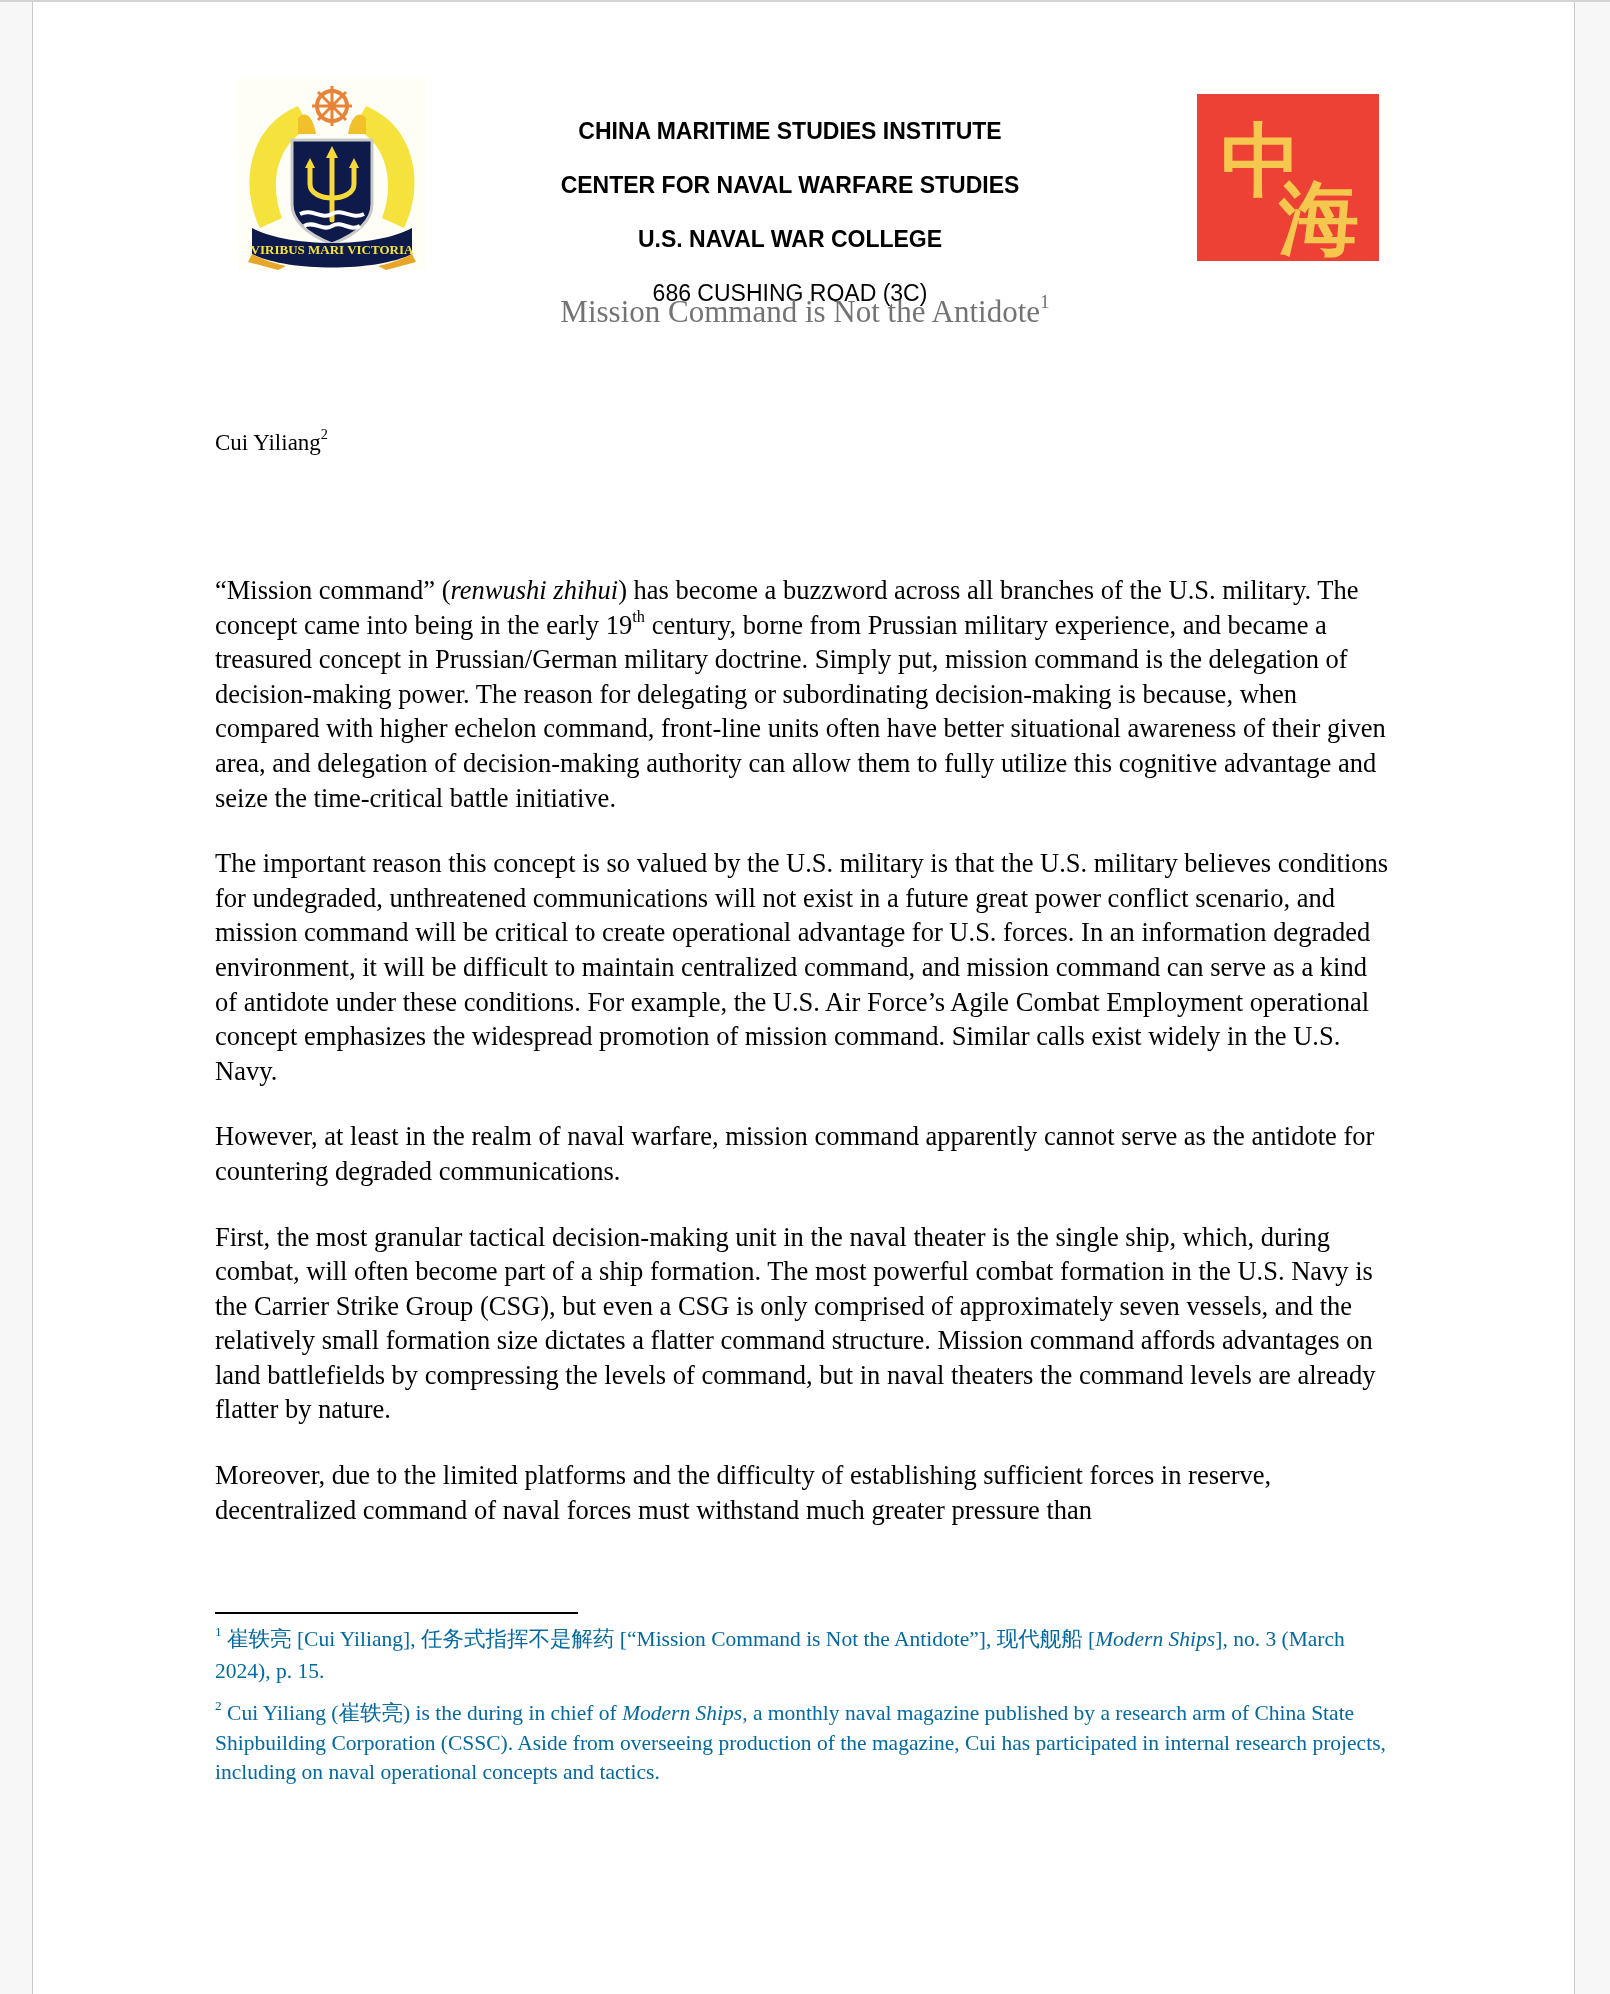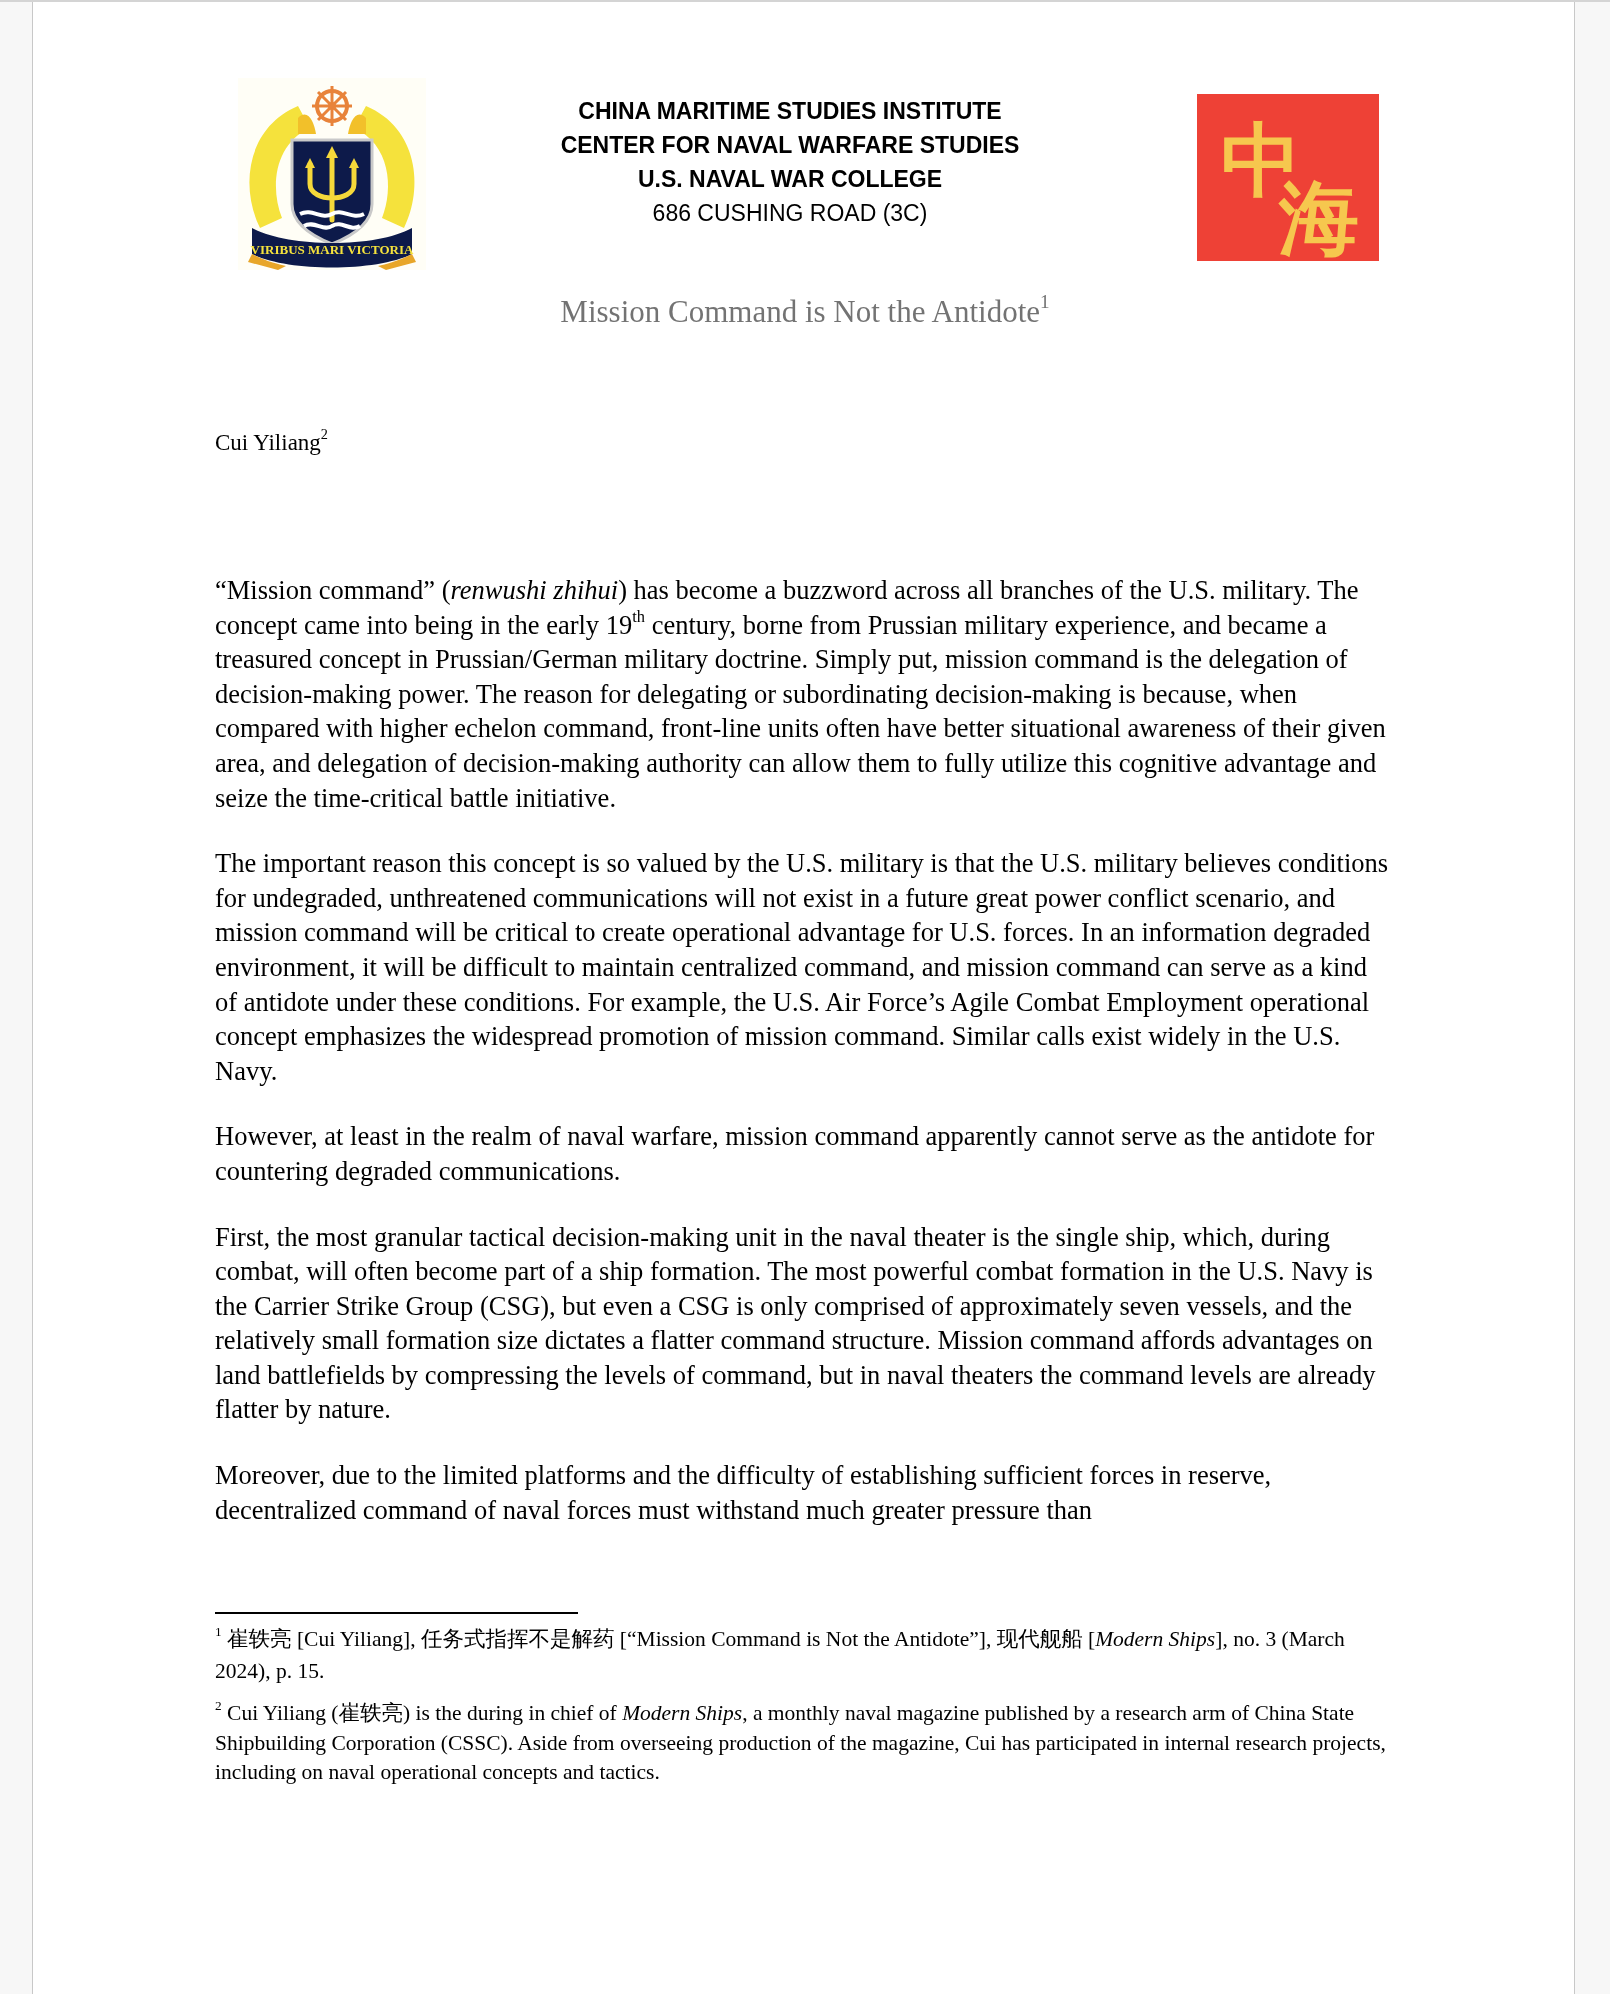--- a/index.html
+++ b/index.html
@@ -19,37 +19,37 @@
     position:absolute; left:1197px; top:94px; width:182px; height:167px;
     background:#ee4136; display:flex; align-items:center; justify-content:center;
   }
   .logo-cmsi span {
     position:absolute; color:#f6c74e; font-family:"DejaVu Sans", sans-serif; font-weight:bold;
   }
   .header-block {
     position:absolute; left:440px; width:700px; top:94px; text-align:center;
     font-family:"Liberation Sans", "DejaVu Sans", sans-serif; color:#000;
   }
-  .header-block div { font-size:23px; line-height:34px; }
+  .header-block div { font-size:23px; line-height:34px;margin-top:20px; }
   .header-block .bold { font-weight:bold; }
   .title {
     position:absolute; left:0; width:1610px; top:294px; text-align:center;
     font-size:31px; color:#737373;
   }
   sup { font-size:0.62em; line-height:0; vertical-align:0.75em; }
   .author { position:absolute; left:215px; top:430px; font-size:23px; color:#000; }
   .body-text {
     position:absolute; left:215px; width:1180px; top:560px;
     font-size:26.5px; line-height:34.6px; color:#000;
   }
   .body-text p { margin:13px 0 31px 0; }
   .fn-rule { position:absolute; left:215px; top:1612px; width:363px; height:2px; background:#000; }
   .footnotes {
     position:absolute; left:215px; width:1185px; top:1624px;
-    font-size:21.5px; line-height:31.5px; color:#000000;
+    font-size:21.5px; line-height:31.5px; color:#0369a1;
   }
   .footnotes p { margin:0 0 12px 0; }
   .fn2 { line-height:29.5px; }
 </style>
 </head>
 <body>
 
 <div class="topstrip"></div>
 
 <div class="page"></div>

